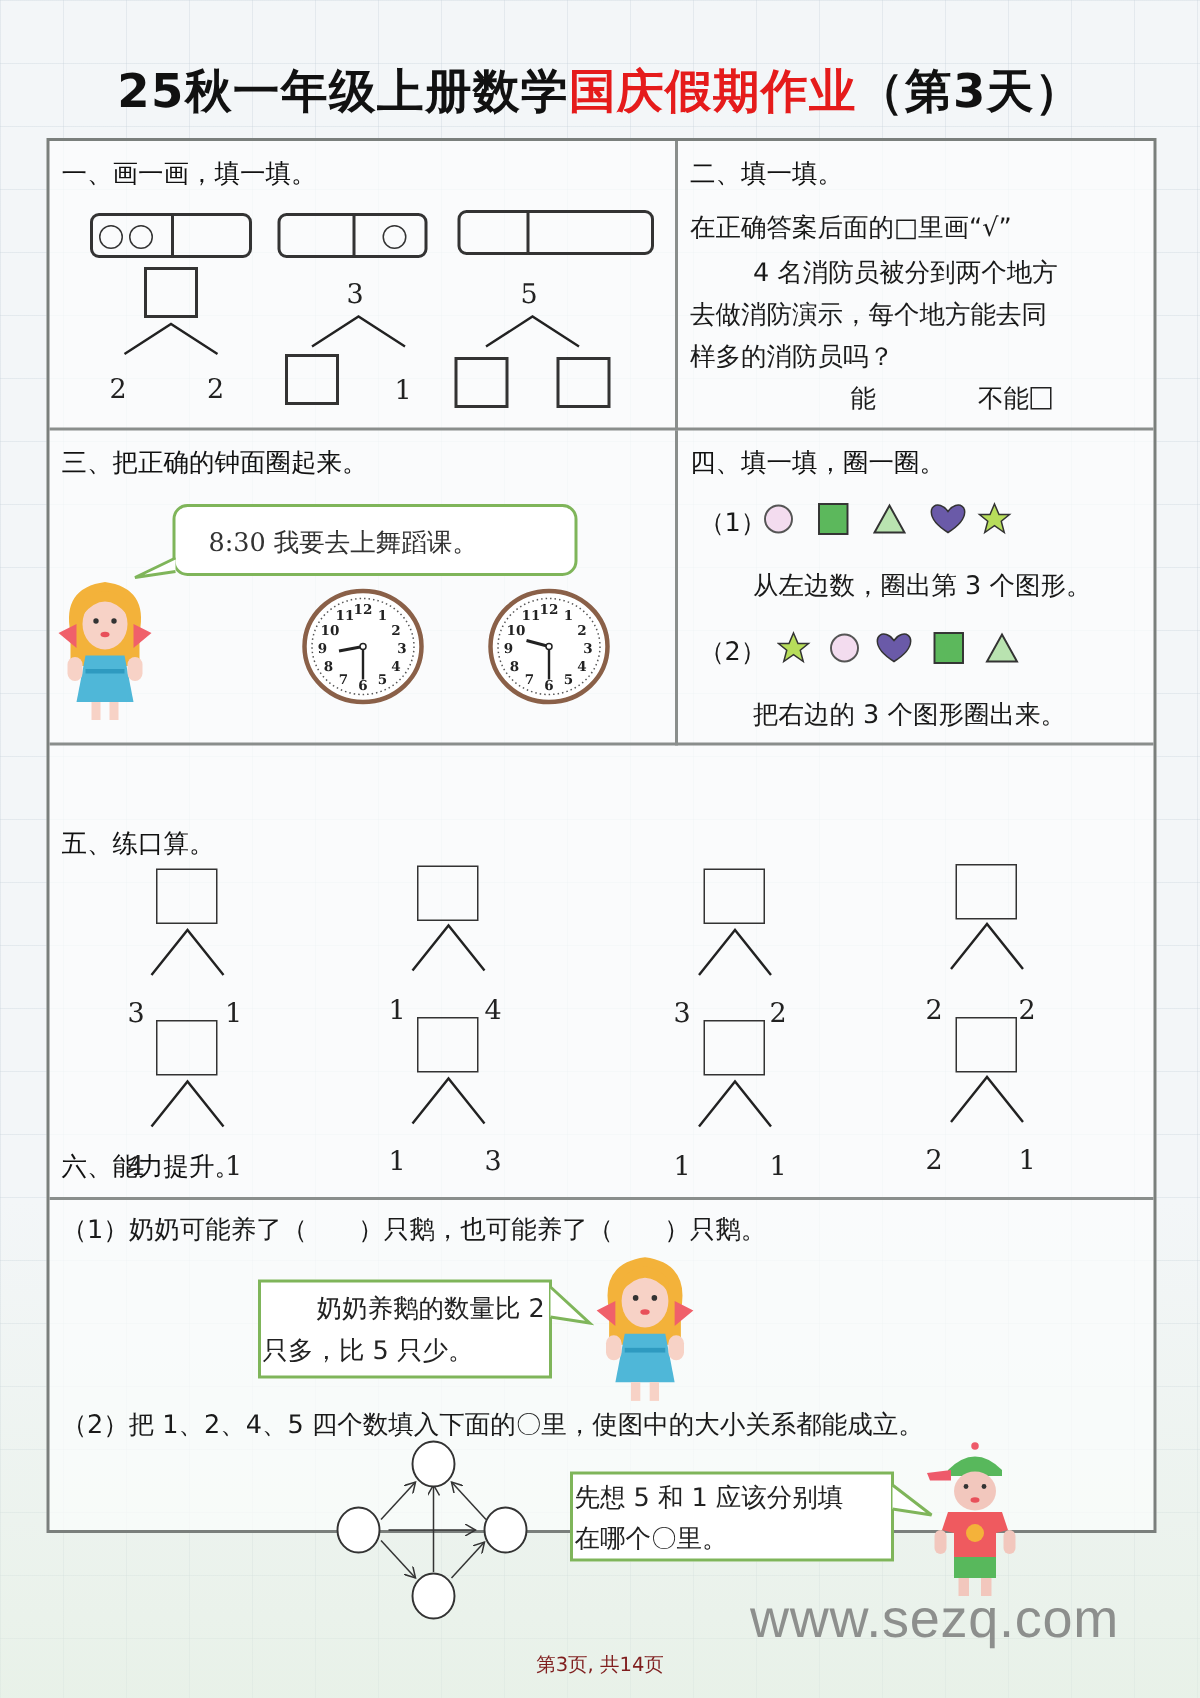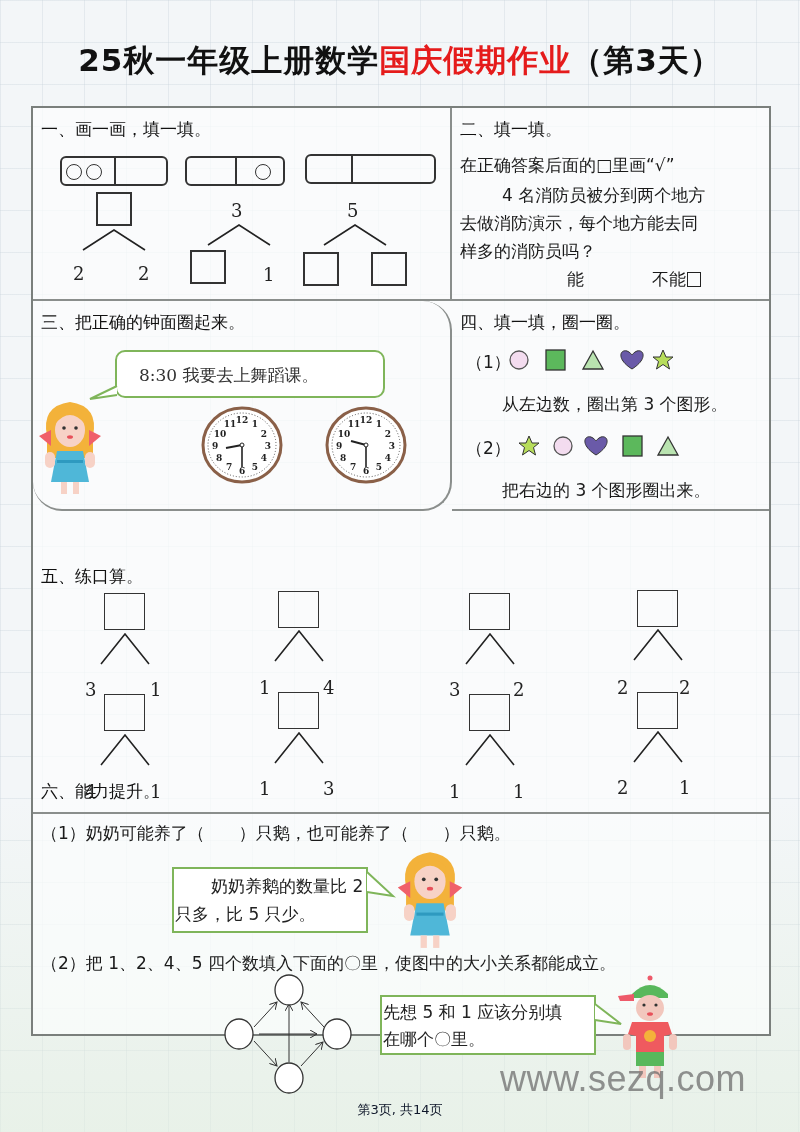--- a/index.html
+++ b/index.html
@@ -27,28 +27,28 @@
   .title {
     position: absolute; top: 40px; left: 0; width: 800px;
     text-align: center;
     font-family: "DejaVu Sans", sans-serif;
     font-weight: bold; font-size: 31px; letter-spacing: 1px;
     color: #111;
   }
   .title .red { color: #e51b1b; }
 
   .sheet {
-    position: absolute; left: 31px; top: 106px; width: 740px; height: 930px;
+    position: absolute; left: 31px; top: 92px; width: 740px; height: 930px;
     border: 2px solid #7a7f7c;
     background: rgba(252,253,254,0.7);
   }
   .cell { position: absolute; border-color: #8a8e8c; border-style: solid; border-width: 0; }
   .c1 { left: 0; top: 0; width: 419px; height: 193px; border-right-width: 2px; border-bottom-width: 2px; }
   .c2 { left: 419px; top: 0; width: 317px; height: 193px; border-bottom-width: 2px; }
-  .c3 { left: 0; top: 193px; width: 419px; height: 210px; border-right-width: 2px; border-bottom-width: 2px; border-radius: 29px; }
+  .c3 { left: 0; top: 193px; width: 419px; height: 210px; border-right-width: 2px; border-bottom-width: 2px; }
   .c4 { left: 419px; top: 193px; width: 317px; height: 210px; border-bottom-width: 2px; }
   .c5 { left: 0; top: 403px; width: 736px; height: 259px; border-bottom-width: 2px; margin-top: 44px; }
   .c6 { left: 0; top: 662px; width: 736px; height: 320px; }
 
   .heading { position: absolute; left: 8px; top: 10px; font-size: 17px; color: #111; white-space: nowrap; }
   .abs { position: absolute; white-space: nowrap; }
   .txt { font-size: 17px; color: #1a1a1a; }
   .serif { font-family: "DejaVu Serif", "Liberation Serif", serif; }
 
   
@@ -65,21 +65,21 @@
   }
   .checkbox-glyph { display: inline-block; width: 14px; height: 15px; border: 1.5px solid #222; vertical-align: -2px; margin-left: 1px; }
 
   .watermark {
     position: absolute; left: 500px; top: 1058px;
     font-family: "Liberation Sans", sans-serif;
     font-size: 36px; color: rgba(110,110,110,0.75); letter-spacing: 0.5px;
   }
   .footer {
     position: absolute; left: 0; width: 800px; top: 1101px; text-align: center;
-    font-size: 13px; color: #0f172a;
+    font-size: 13px; color: #7f1d1d;
   }
 </style>
 </head>
 <body>
 
 <div class="bg-grid"></div>
 <div class="bg-fade"></div>
 
 <div class="title"><span>25秋一年级上册数学</span><span class="red">国庆假期作业</span><span>（第3天）</span></div>
 

